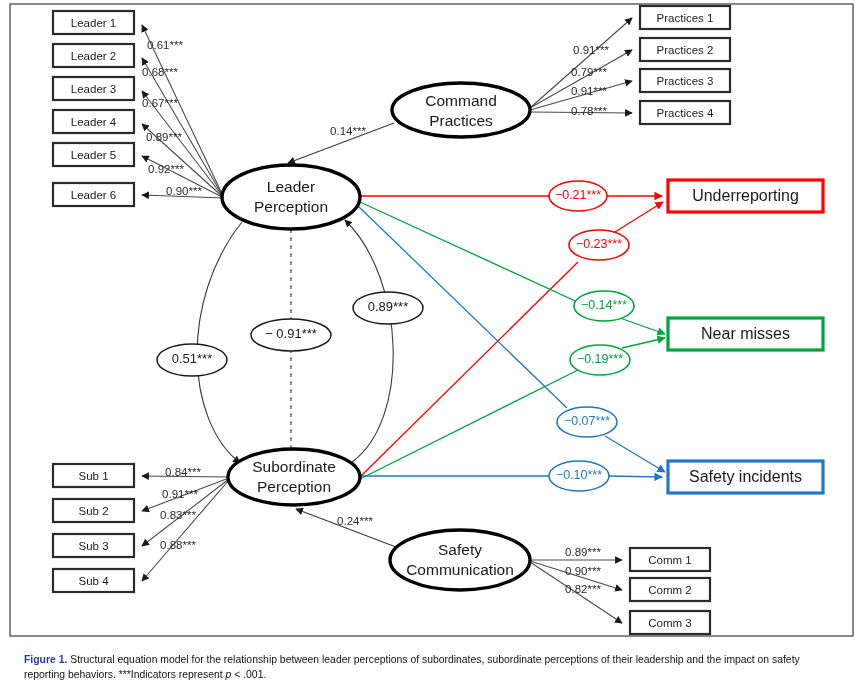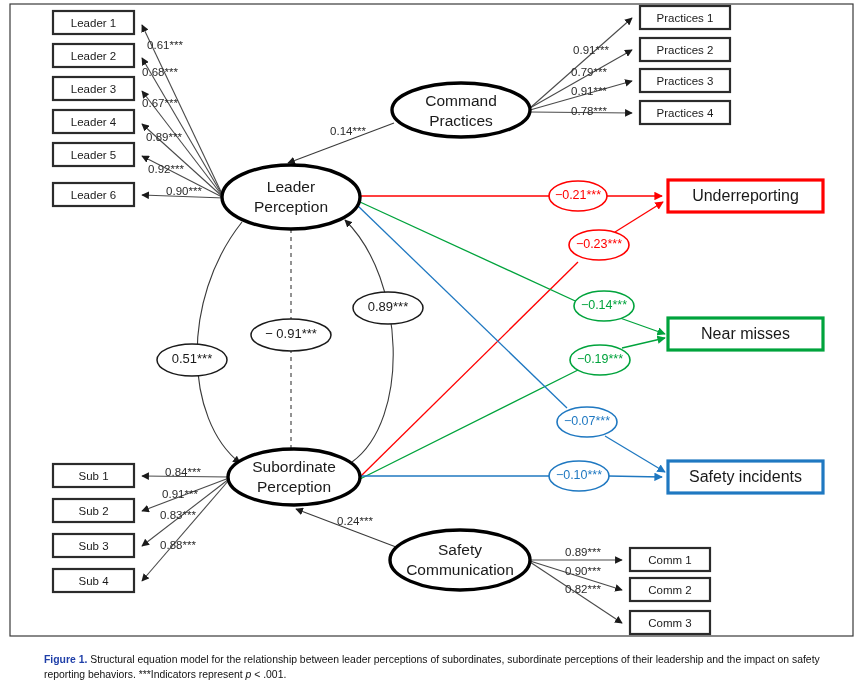--- a/index.html
+++ b/index.html
@@ -98,21 +98,21 @@
   }
   .outlabel {
     font-family: "Liberation Sans", sans-serif;
     font-size: 16px;
     fill: #1a1a1a;
     text-anchor: middle;
     dominant-baseline: middle;
   }
   .caption {
     position: absolute;
-    left: 44px;
+    left: 24px;
     top: 652px;
     width: 800px;
     font-family: "Liberation Sans", sans-serif;
     font-size: 10.4px;
     line-height: 1.45;
     color: #111111;
   }
   .caption .figlabel {
     color: #1f3fa8;
     font-weight: bold;

